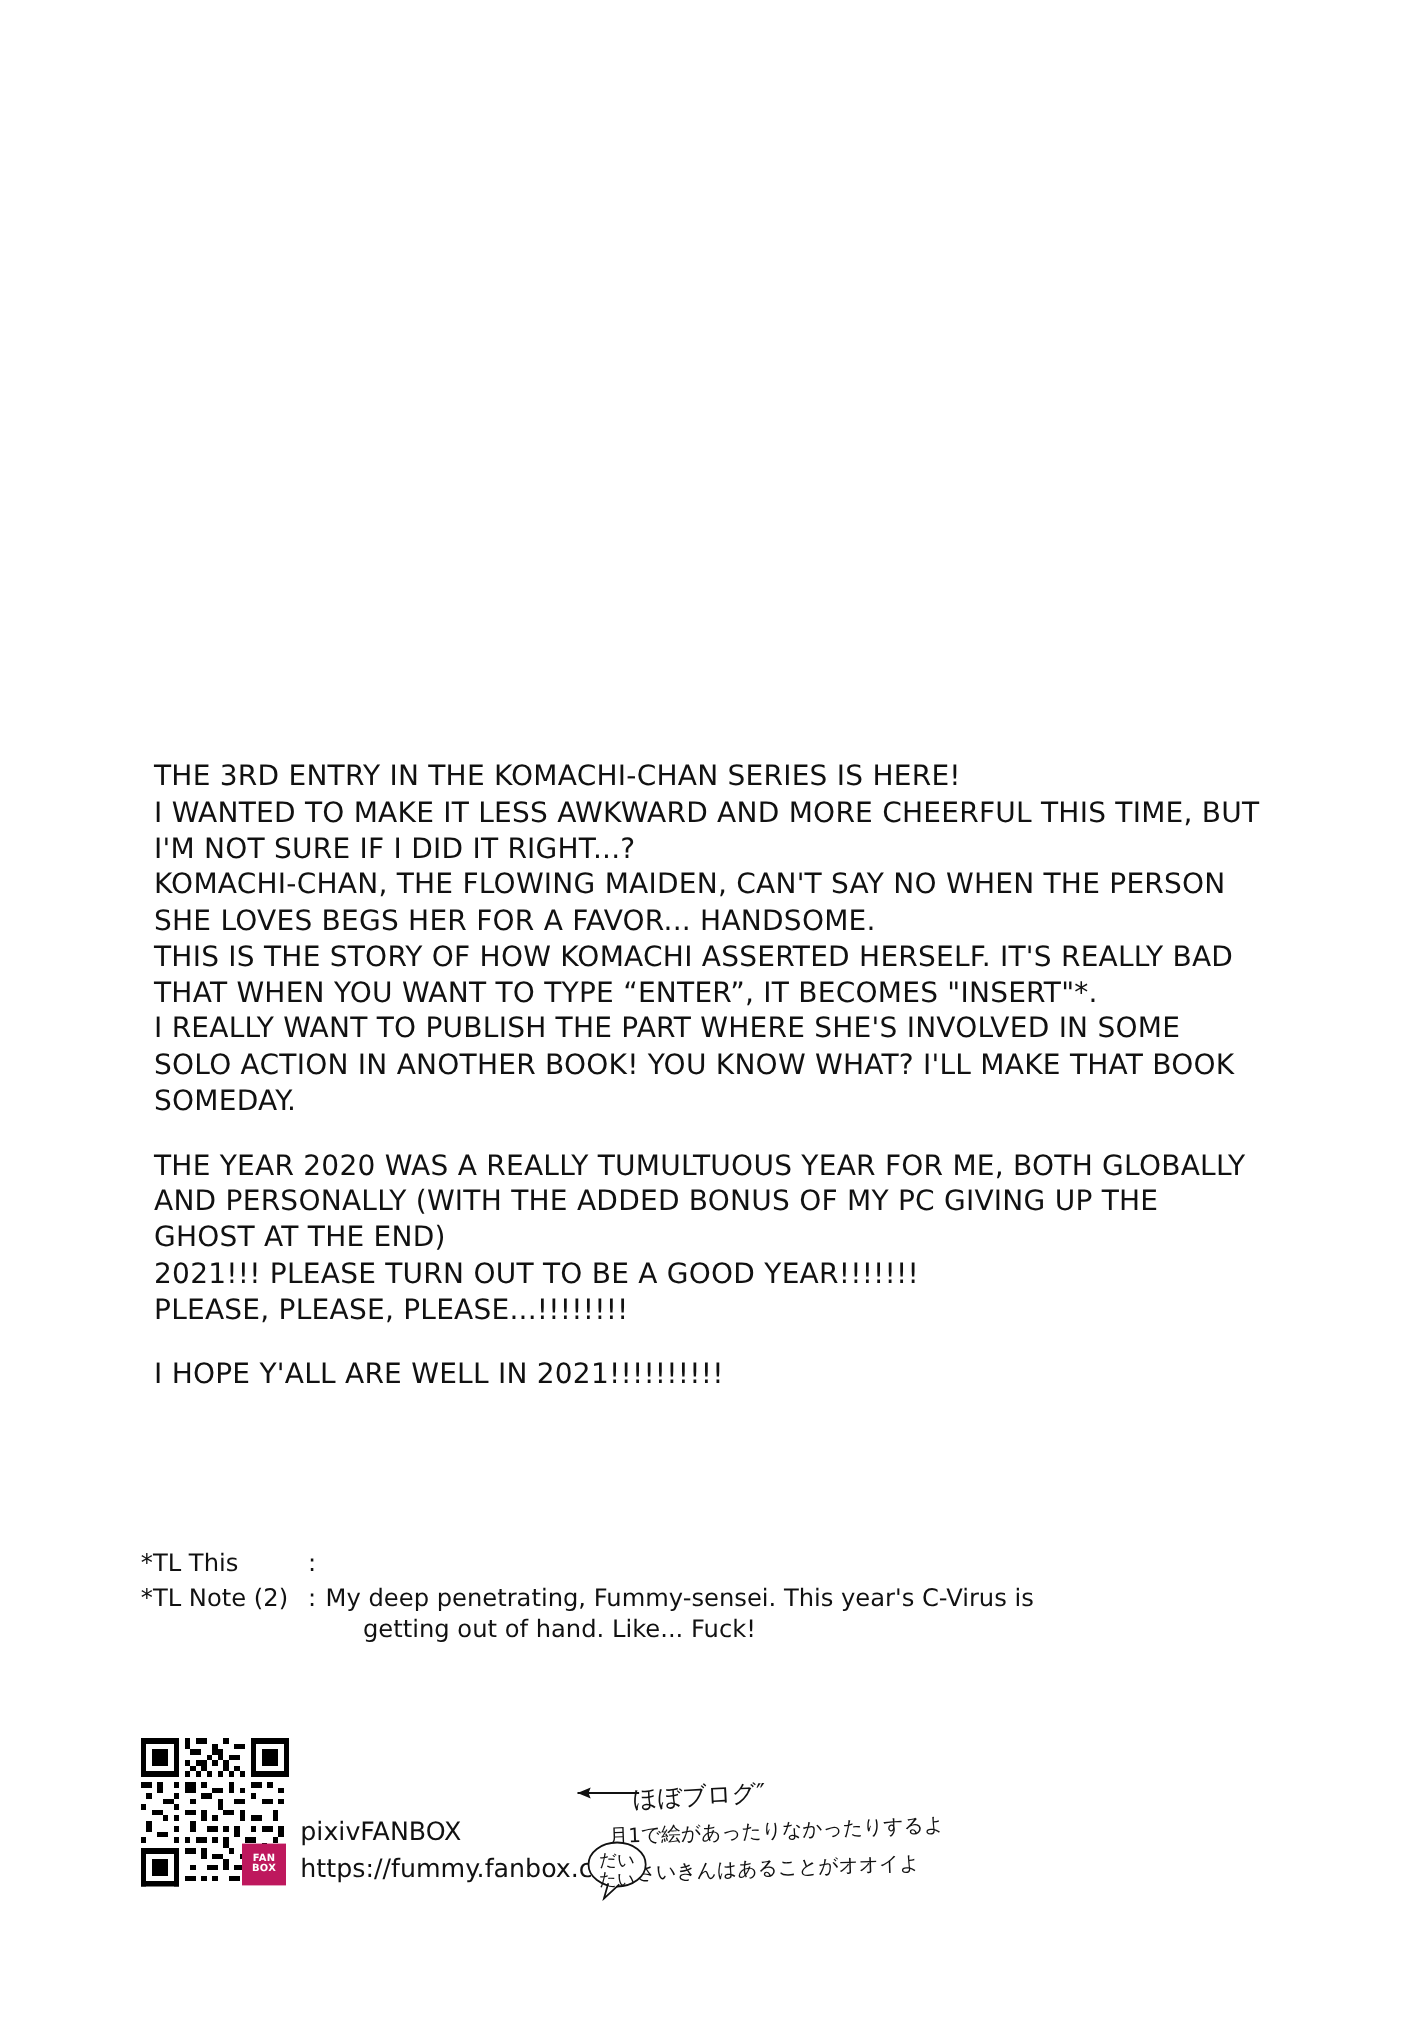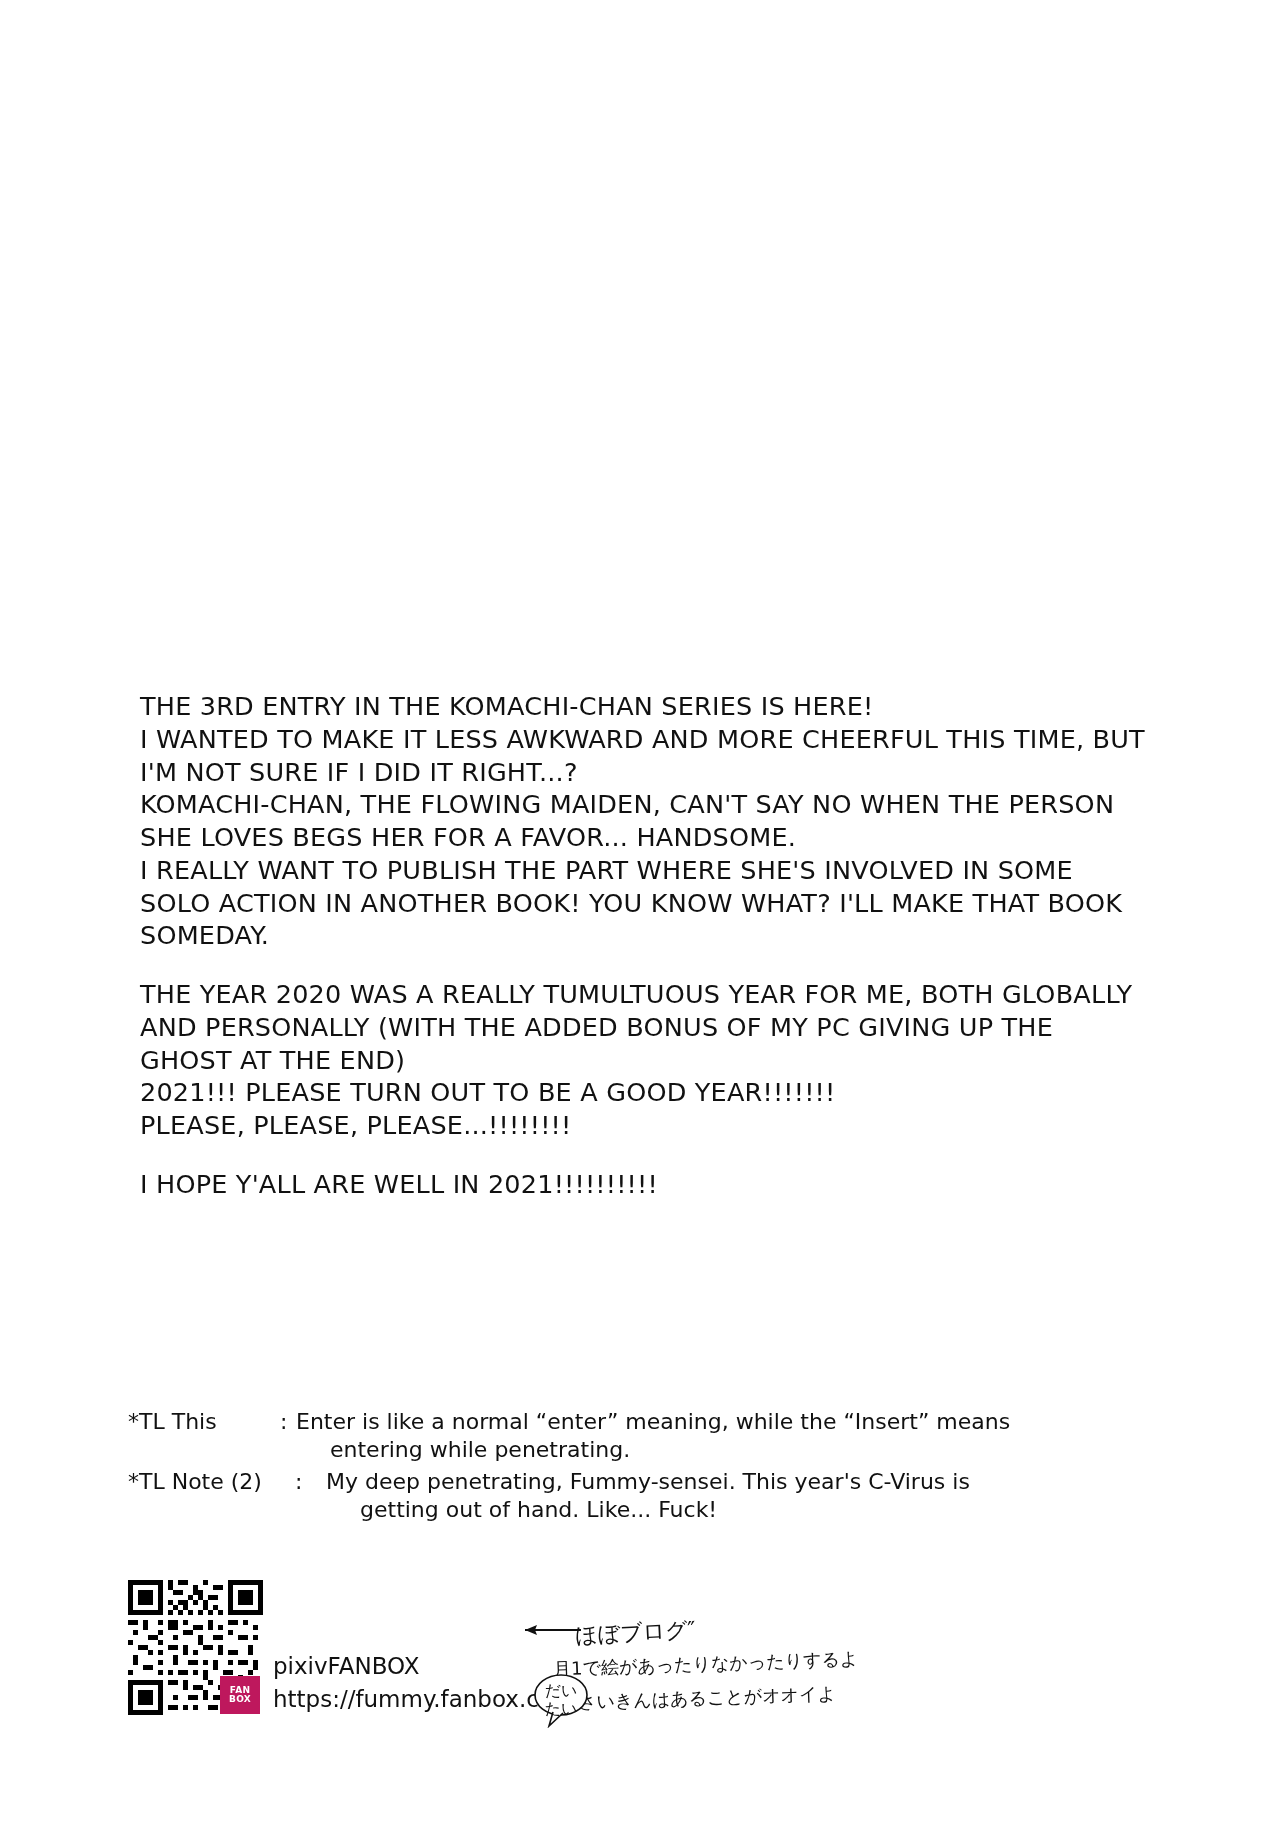--- a/index.html
+++ b/index.html
@@ -47,21 +47,20 @@
   }
   .note-row {
     display: flex;
     align-items: flex-start;
     font-size: 22px;
     line-height: 1.28;
     color: #111;
   }
   .note-row + .note-row {
     margin-top: 4px;
-    gap: 15px;
   }
   .note-label {
     width: 152px;
     flex: 0 0 152px;
     white-space: nowrap;
   }
   .note-colon {
     width: 16px;
     flex: 0 0 16px;
   }
@@ -159,37 +158,34 @@
 </style>
 </head>
 <body>
 
 <div class="page">
 
   <div class="afterword">
     <p>THE 3RD ENTRY IN THE KOMACHI-CHAN SERIES IS HERE!</p>
     <p>I WANTED TO MAKE IT LESS AWKWARD AND MORE CHEERFUL THIS TIME, BUT I'M NOT SURE IF I DID IT RIGHT...?</p>
     <p>KOMACHI-CHAN, THE FLOWING MAIDEN, CAN'T SAY NO WHEN THE PERSON SHE LOVES BEGS HER FOR A FAVOR... HANDSOME.</p>
+    <p>THIS IS THE STORY OF HOW KOMACHI ASSERTED HERSELF. IT'S REALLY BAD THAT WHEN YOU WANT TO TYPE “ENTER”, IT BECOMES "INSERT"*.</p>
     <p>I REALLY WANT TO PUBLISH THE PART WHERE SHE'S INVOLVED IN SOME SOLO ACTION IN ANOTHER BOOK! YOU KNOW WHAT? I'LL MAKE THAT BOOK SOMEDAY.</p>
 
     <p class="gap">THE YEAR 2020 WAS A REALLY TUMULTUOUS YEAR FOR ME, BOTH GLOBALLY AND PERSONALLY (WITH THE ADDED BONUS OF MY PC GIVING UP THE GHOST AT THE END)</p>
     <p>2021!!! PLEASE TURN OUT TO BE A GOOD YEAR!!!!!!!</p>
     <p>PLEASE, PLEASE, PLEASE...!!!!!!!!</p>
 
     <p class="gap">I HOPE Y'ALL ARE WELL IN 2021!!!!!!!!!!</p>
   </div>
 
   <div class="notes">
     <div class="note-row">
       <span class="note-label">*TL This</span>
       <span class="note-colon">:</span>
-      <span class="note-text">
-        <span>Enter is like a normal “enter” meaning, while the “Insert” means</span>
-        <span class="cont">entering while penetrating.</span>
-      </span>
     </div>
     <div class="note-row">
       <span class="note-label">*TL Note (2)</span>
       <span class="note-colon">:</span>
       <span class="note-text">
         <span>My deep penetrating, Fummy-sensei. This year's C-Virus is</span>
         <span class="cont">getting out of hand. Like... Fuck!</span>
       </span>
     </div>
   </div>

